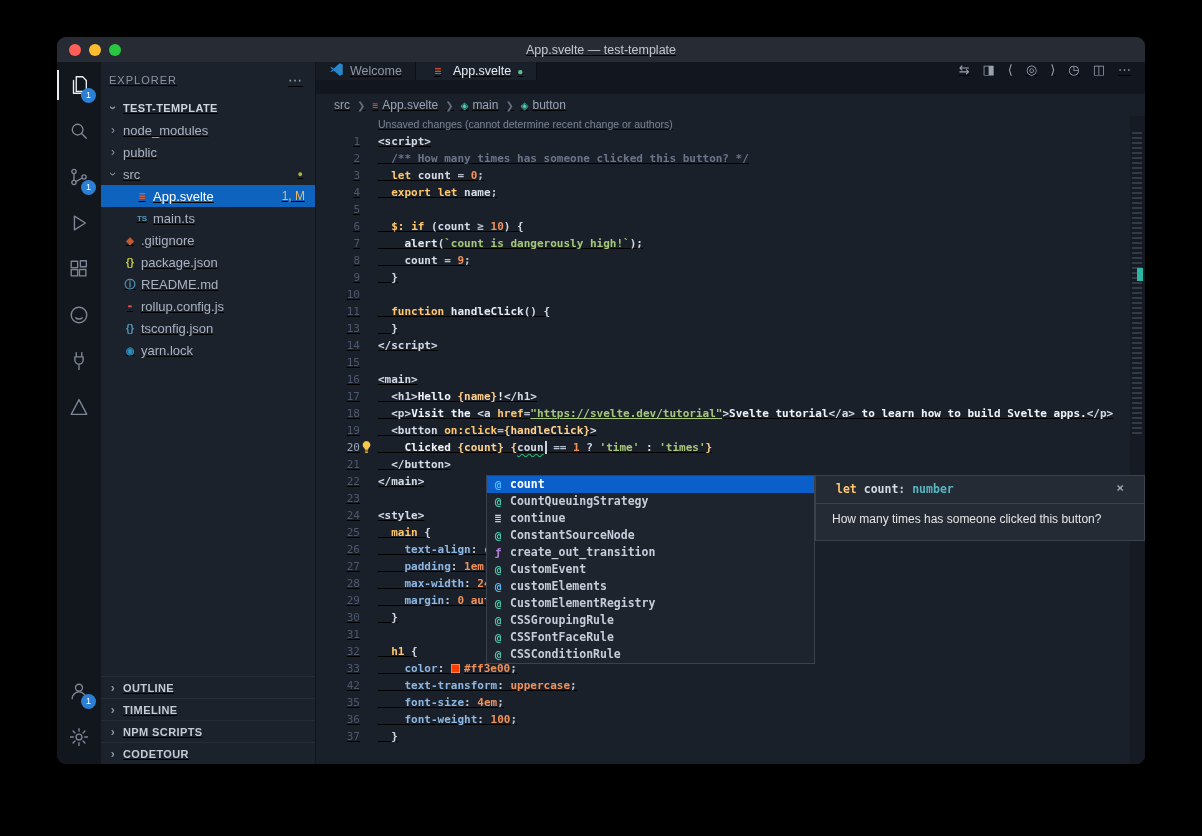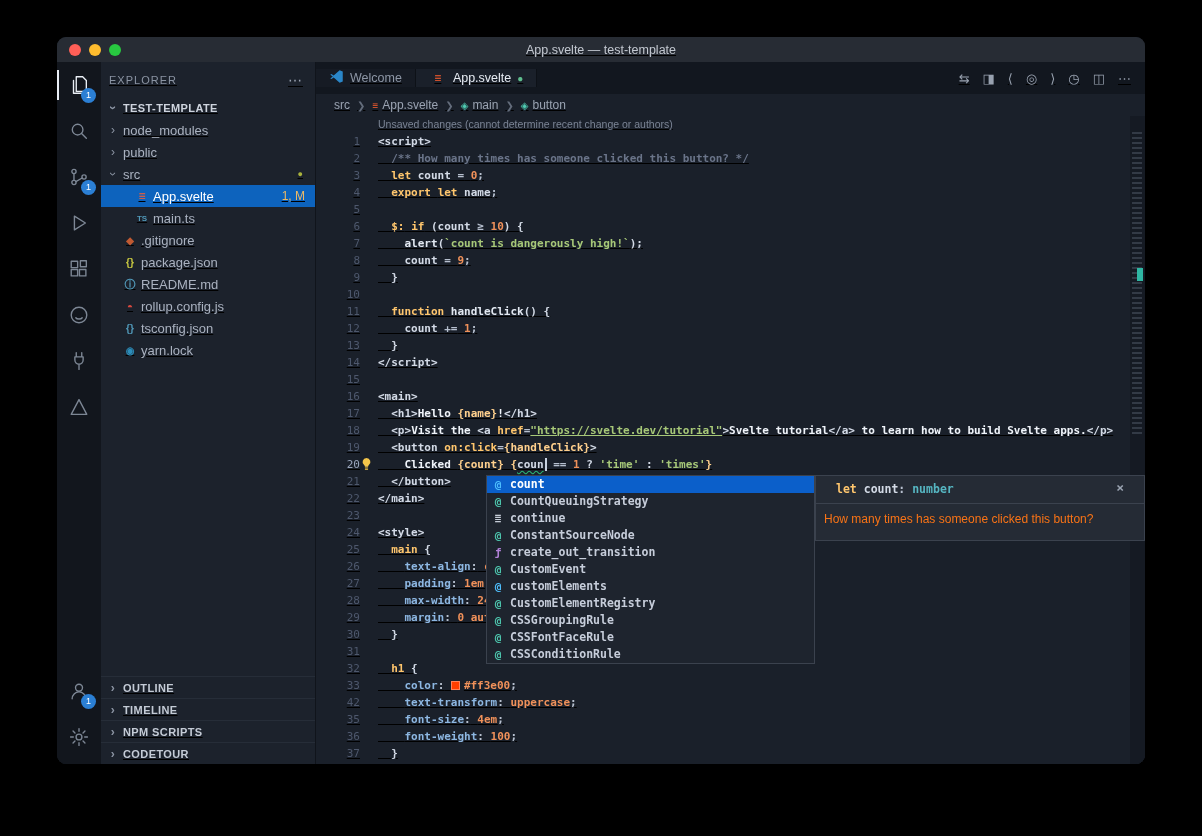--- a/index.html
+++ b/index.html
@@ -36,21 +36,21 @@
   .tree-row.selected{background:#0d63bd;color:#fff;}
   .ficon{width:18px;flex:0 0 18px;text-align:center;font-weight:700;}
   .tree-label{margin-left:2px;white-space:nowrap;}
   .row-badge{margin-left:auto;margin-right:10px;font-size:12px;color:#ecba66;}
   .dot-mod{margin-left:auto;margin-right:12px;color:#a9b23c;font-size:9px;}
   .sb-bottom{margin-top:auto;}
   .sb-sec{height:22px;display:flex;align-items:center;border-top:1px solid #262d38;font-size:11px;font-weight:700;
     letter-spacing:.4px;color:#c4cbd6;padding-left:4px;gap:2px;}
   
   .editor-col{flex:1;display:flex;flex-direction:column;position:relative;min-width:0;background:#1a202a;}
-  .tabbar{height:32px;background:#12171f;display:flex;align-items:center;flex:0 0 auto;}
+  .tabbar{height:32px;background:#12171f;display:flex;align-items:flex-start;flex:0 0 auto;}
   .tabs{display:flex;}
   .tab{display:flex;align-items:center;gap:6px;padding:0 13px;font-size:12.5px;color:#8d96a5;background:#161b24;border-right:1px solid #0d1117;}
   .tab.active{background:#1a202a;color:#e6ebf2;}
   .tab-dot{color:#5fbf8f;font-size:10px;}
   .tab-actions{margin-left:auto;display:flex;align-items:center;gap:13px;padding:0 14px;color:#98a1af;font-size:13px;}
   .crumbs{height:22px;display:flex;align-items:center;padding-left:18px;gap:7px;font-size:12px;color:#9aa3b2;flex:0 0 auto;}
   .crumb{display:flex;align-items:center;gap:4px;}
   .crumb-sep{color:#646d7c;font-size:10px;}
   .crumb-ico{font-size:10px;}
   .notice{height:17px;line-height:17px;padding-left:62px;font-size:10.5px;color:#7b8495;flex:0 0 auto;}
@@ -79,21 +79,21 @@
   .sg-list{width:329px;background:#1e242e;border:1px solid #3b424e;}
   .sg-row{height:17px;display:flex;align-items:center;gap:5px;padding:0 4px;color:#c6cdda;}
   .sg-row.selected{background:#0b5fca;color:#fff;}
   .sg-icon{width:14px;flex:0 0 14px;text-align:center;font-size:11px;}
   .sg-label{white-space:nowrap;}
   .sg-panel{width:330px;background:#252b35;border:1px solid #3b424e;}
   .sg-head{display:flex;align-items:flex-start;padding:5px 20px;min-height:26px;}
   .sg-sig{white-space:pre;}
   .sg-close{margin-left:auto;color:#9aa3b1;font-size:13px;line-height:14px;}
   .sg-divider{border-top:1px solid #3b424e;}
-  .sg-doc{padding:8px 8px 13px;font:12px/15px "Liberation Sans",sans-serif;color:#f97316;}
+  .sg-doc{padding:8px 16px 13px;font:12px/15px "Liberation Sans",sans-serif;color:#e5e5e5;}
 </style>
 </head>
 <body>
 
 <div class="window">
   <div class="titlebar">
     <div class="traffic">
       <span class="light c"></span>
       <span class="light m"></span>
       <span class="light x"></span>
@@ -344,24 +344,20 @@
           </div>
           <div class="code-row">
             <span class="ln">10</span>
             <span class="lc"></span>
           </div>
           <div class="code-row">
             <span class="ln">11</span>
             <span class="lc"><span class="tk-pln">  </span><span class="tk-kw">function</span><span class="tk-pln"> </span><span class="tk-fn">handleClick</span><span class="tk-pln">() {</span></span>
           </div>
           <div class="code-row">
-            <span class="ln">12</span>
-            <span class="lc"><span class="tk-pln">    count </span><span class="tk-punc">+=</span><span class="tk-pln"> </span><span class="tk-num">1</span><span class="tk-punc">;</span></span>
-          </div>
-          <div class="code-row">
             <span class="ln">13</span>
             <span class="lc"><span class="tk-pln">  }</span></span>
           </div>
           <div class="code-row">
             <span class="ln">14</span>
             <span class="lc"><span class="tk-pln">&lt;/script&gt;</span></span>
           </div>
           <div class="code-row">
             <span class="ln">15</span>
             <span class="lc"></span>

